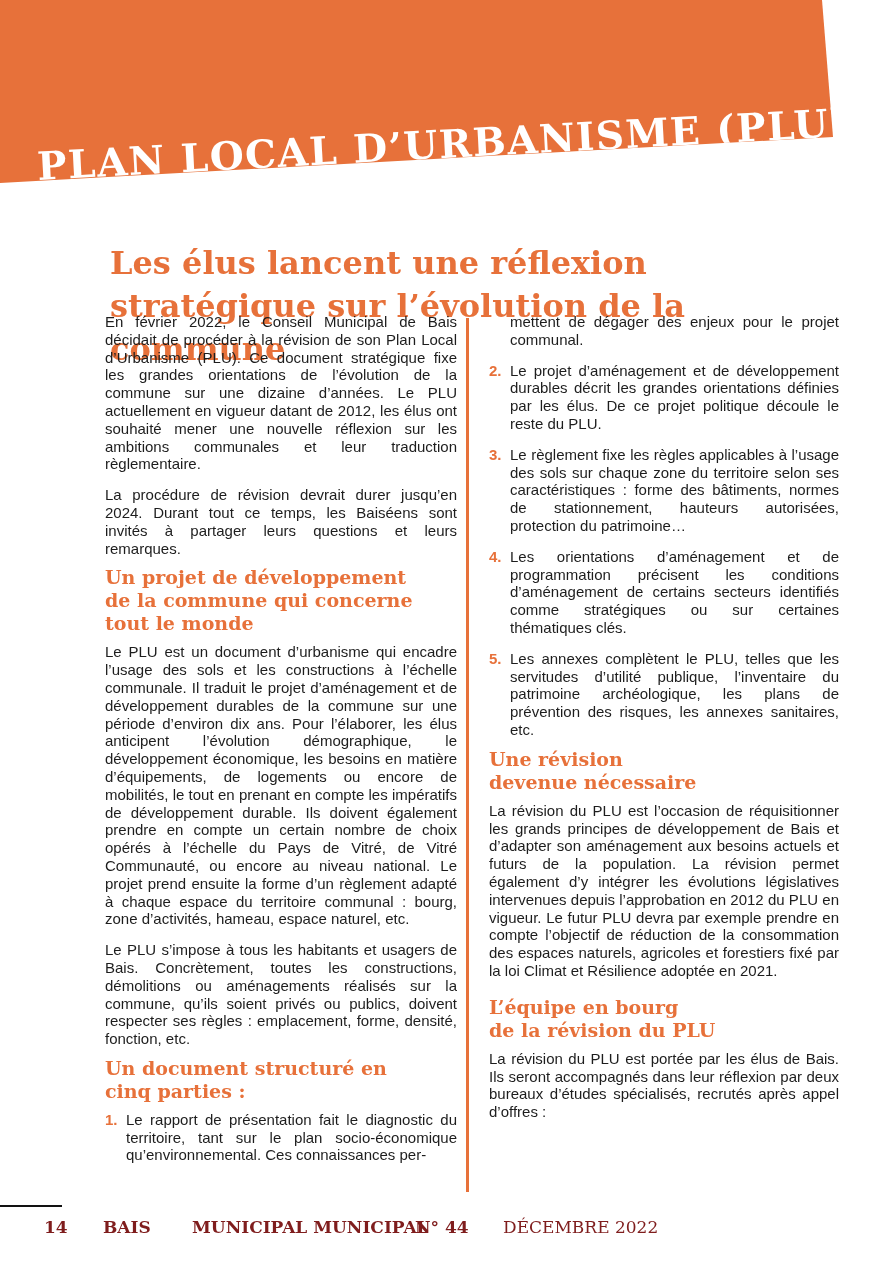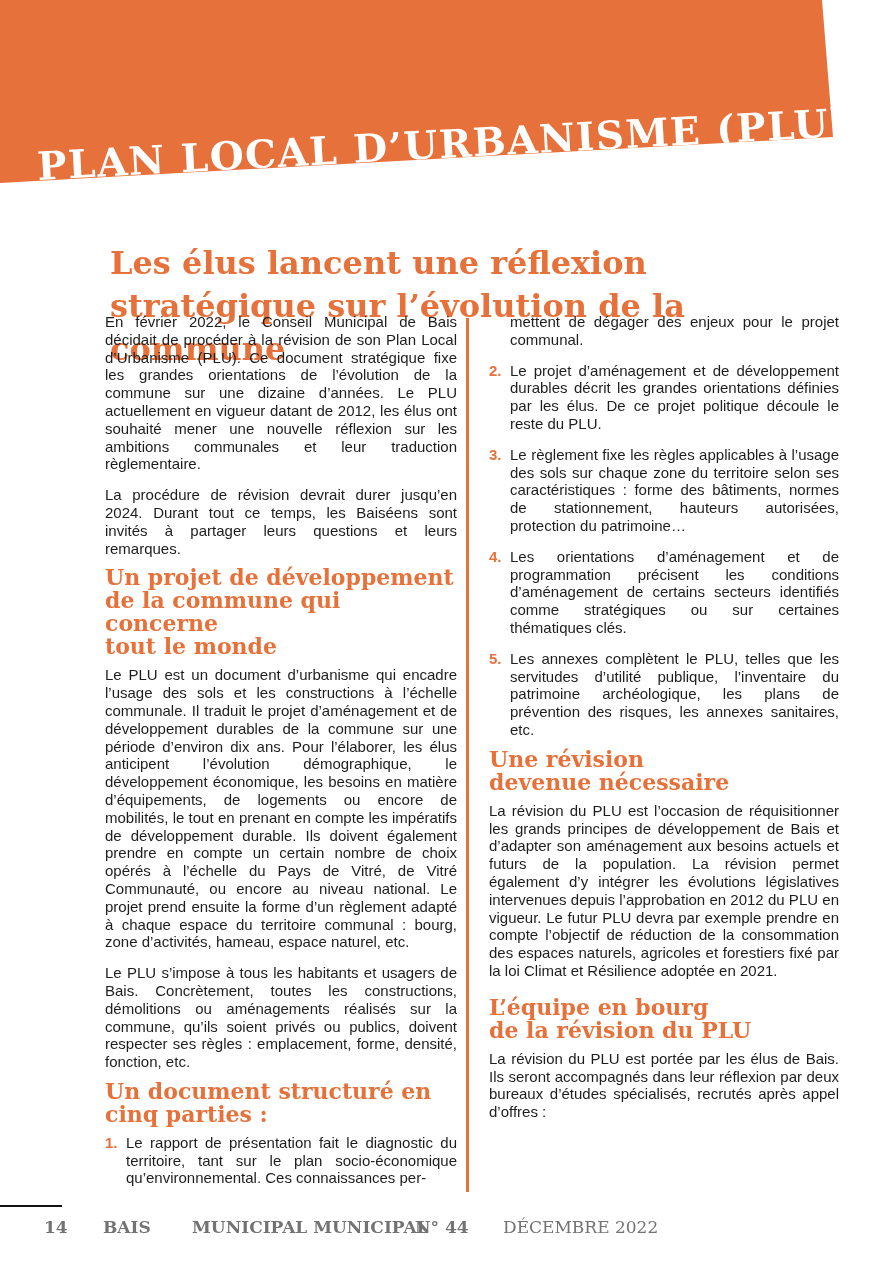--- a/index.html
+++ b/index.html
@@ -40,37 +40,37 @@
   }
   .col-left  { left:105px; }
   .col-right { left:489px; width:350px; }
   .divider {
     position:absolute; left:466px; top:318px; width:3px; height:874px;
     background:#e7713a;
   }
   .col p { margin:0 0 13px 0; }
   .heading {
     font-family:"DejaVu Serif", serif; font-weight:bold;
-    font-size:22px; line-height:23px; color:#e7713a;
+    font-size:19px; line-height:23px; color:#e7713a;
     margin:-4px 0 8px 0; white-space:pre-line; text-align:left;
   }
   .mt-lg { margin-top:16px; }
   .list-item { display:flex; margin:0 0 13px 0; }
   .list-item .num {
     flex:none; width:21px; font-weight:bold; color:#e7713a;
   }
   .list-item .item-text { flex:1; text-align:justify; }
   .continuation { padding-left:21px; }
 
   
   .footer-rule { position:absolute; left:0; top:1205px; width:62px; height:2px; background:#121212; }
   .footer span {
     position:absolute; top:1217px;
     font-family:"DejaVu Serif", serif; font-weight:bold;
-    font-size:17px; color:#737373; white-space:nowrap;
+    font-size:17px; color:#7f1d1d; white-space:nowrap;
   }
   .footer .f-page  { left:44px; }
   .footer .f-town  { left:103px; }
   .footer .f-pub   { left:192px; }
   .footer .f-issue { left:415px; }
   .footer .f-date  { left:503px; font-weight:normal; }
 </style>
 </head>
 <body>
 

